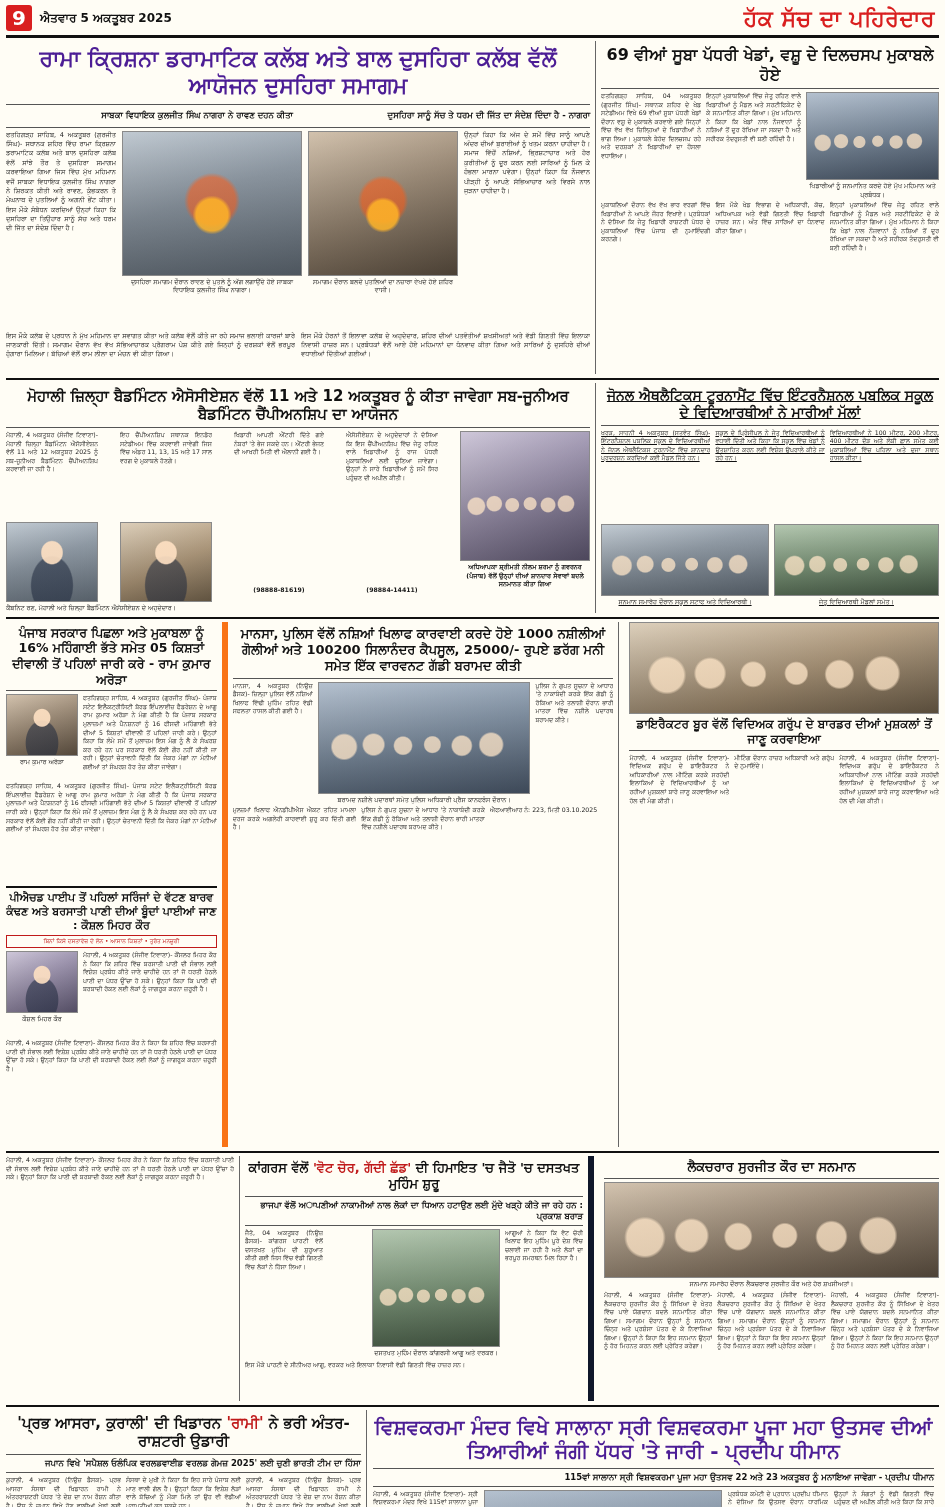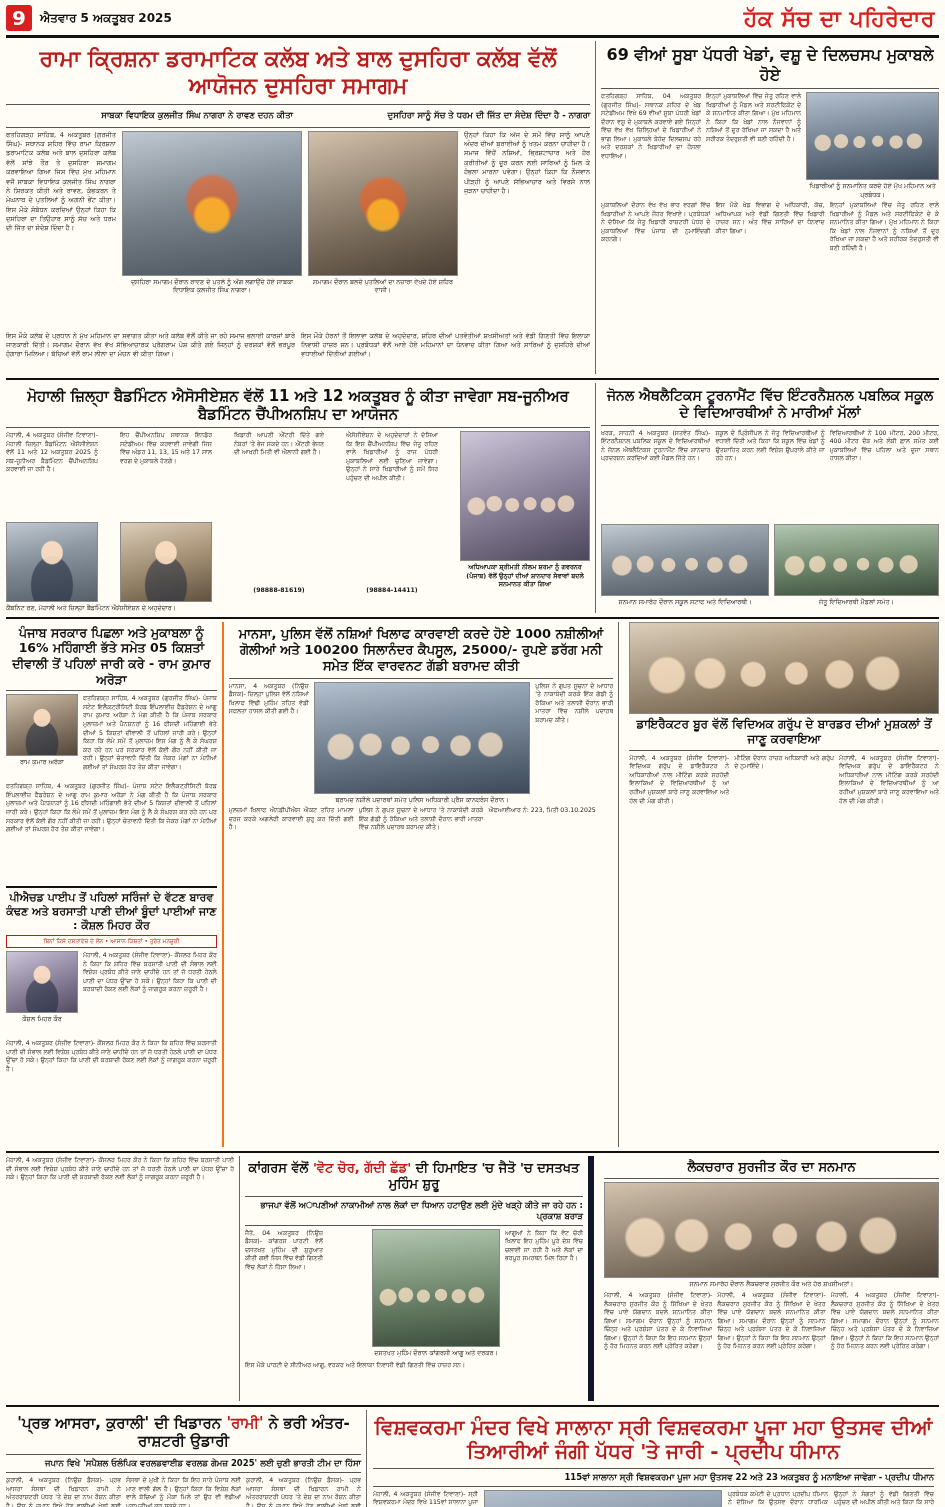--- a/index.html
+++ b/index.html
@@ -50,21 +50,21 @@
   .col { flex: 1; }
   .hr-thick { border-top: 2px solid #111; margin: 4px 0 3px; }
   .hr-thin { border-top: 1px solid #555; margin: 3px 0; }
 
   h1.head {
     font-size: 22px;
     line-height: 1.22;
     font-weight: bold;
     text-align: center;
     margin: 5px 0 4px;
-    color: #b91c1c;
+    color: #4c1d95;
   }
   h2.head {
     font-size: 16px;
     line-height: 1.25;
     font-weight: bold;
     text-align: center;
     margin: 4px 0 3px;
   }
   h3.head {
     font-size: 12.5px;
@@ -248,21 +248,21 @@
           <div class="body-txt small" style="text-align:center;font-weight:bold;">(98884-14411)</div>
         </div>
         <div class="col" style="flex:1;">
           <div class="photo group p4" style="height:130px;"></div>
           <div class="cap" style="font-weight:bold;">ਅਧਿਆਪਕਾ ਸ਼੍ਰੀਮਤੀ ਨੀਲਮ ਸ਼ਰਮਾ ਨੂੰ ਗਵਰਨਰ (ਪੰਜਾਬ) ਵੱਲੋਂ ਉਨ੍ਹਾਂ ਦੀਆਂ ਸ਼ਾਨਦਾਰ ਸੇਵਾਵਾਂ ਬਦਲੇ ਸਨਮਾਨਤ ਕੀਤਾ ਗਿਆ</div>
         </div>
       </div>
       <div class="cap" style="text-align:left;">ਕੈਬਨਿਟ ਰਣ, ਮੋਹਾਲੀ ਅਤੇ ਜ਼ਿਲ੍ਹਾ ਬੈਡਮਿੰਟਨ ਐਸੋਸੀਏਸ਼ਨ ਦੇ ਅਹੁਦੇਦਾਰ।</div>
     </div>
 
-    <div style="width:345px; border-left:1px solid #666; padding-left:5px;">
+    <div style="width:345px; border-left:1px solid #666; padding-left:5px;text-decoration:underline;">
       <h2 class="head" style="font-size:14px;">ਜੋਨਲ ਐਥਲੈਟਿਕਸ ਟੂਰਨਾਮੈਂਟ ਵਿੱਚ ਇੰਟਰਨੈਸ਼ਨਲ ਪਬਲਿਕ ਸਕੂਲ ਦੇ ਵਿਦਿਆਰਥੀਆਂ ਨੇ ਮਾਰੀਆਂ ਮੱਲਾਂ</h2>
       <div class="hr-thin"></div>
       <div class="cols" style="gap:5px;">
         <div class="col">
             <div class="body-txt small" style="height:92px;">ਖਰੜ, ਸਾਹਨੀ 4 ਅਕਤੂਬਰ (ਸਤਵੰਤ ਸਿੰਘ)- ਇੰਟਰਨੈਸ਼ਨਲ ਪਬਲਿਕ ਸਕੂਲ ਦੇ ਵਿਦਿਆਰਥੀਆਂ ਨੇ ਜੋਨਲ ਐਥਲੈਟਿਕਸ ਟੂਰਨਾਮੈਂਟ ਵਿੱਚ ਸ਼ਾਨਦਾਰ ਪ੍ਰਦਰਸ਼ਨ ਕਰਦਿਆਂ ਕਈ ਮੈਡਲ ਜਿੱਤੇ ਹਨ।</div>
           </div>
         <div class="col">
             <div class="body-txt small" style="height:92px;">ਸਕੂਲ ਦੇ ਪ੍ਰਿੰਸੀਪਲ ਨੇ ਜੇਤੂ ਵਿਦਿਆਰਥੀਆਂ ਨੂੰ ਵਧਾਈ ਦਿੱਤੀ ਅਤੇ ਕਿਹਾ ਕਿ ਸਕੂਲ ਵਿੱਚ ਖੇਡਾਂ ਨੂੰ ਉਤਸ਼ਾਹਿਤ ਕਰਨ ਲਈ ਵਿਸ਼ੇਸ਼ ਉਪਰਾਲੇ ਕੀਤੇ ਜਾ ਰਹੇ ਹਨ।</div>
           </div>
         <div class="col">
@@ -310,21 +310,21 @@
           <div class="photo portrait p4" style="height:62px;"></div>
           <div class="cap">ਕੌਸ਼ਲ ਮਿਹਰ ਕੌਰ</div>
         </div>
         <div class="col">
             <div class="body-txt small" style="height:86px;">ਮੋਹਾਲੀ, 4 ਅਕਤੂਬਰ (ਸੰਜੀਵ ਟਿਵਾਣਾ)- ਕੌਂਸਲਰ ਮਿਹਰ ਕੌਰ ਨੇ ਕਿਹਾ ਕਿ ਸ਼ਹਿਰ ਵਿੱਚ ਬਰਸਾਤੀ ਪਾਣੀ ਦੀ ਸੰਭਾਲ ਲਈ ਵਿਸ਼ੇਸ਼ ਪ੍ਰਬੰਧ ਕੀਤੇ ਜਾਣੇ ਚਾਹੀਦੇ ਹਨ ਤਾਂ ਜੋ ਧਰਤੀ ਹੇਠਲੇ ਪਾਣੀ ਦਾ ਪੱਧਰ ਉੱਚਾ ਹੋ ਸਕੇ। ਉਨ੍ਹਾਂ ਕਿਹਾ ਕਿ ਪਾਣੀ ਦੀ ਬਰਬਾਦੀ ਰੋਕਣ ਲਈ ਲੋਕਾਂ ਨੂੰ ਜਾਗਰੂਕ ਕਰਨਾ ਜ਼ਰੂਰੀ ਹੈ।</div>
           </div>
       </div>
       <div class="body-txt small" style="height:108px; margin-top:2px;">ਮੋਹਾਲੀ, 4 ਅਕਤੂਬਰ (ਸੰਜੀਵ ਟਿਵਾਣਾ)- ਕੌਂਸਲਰ ਮਿਹਰ ਕੌਰ ਨੇ ਕਿਹਾ ਕਿ ਸ਼ਹਿਰ ਵਿੱਚ ਬਰਸਾਤੀ ਪਾਣੀ ਦੀ ਸੰਭਾਲ ਲਈ ਵਿਸ਼ੇਸ਼ ਪ੍ਰਬੰਧ ਕੀਤੇ ਜਾਣੇ ਚਾਹੀਦੇ ਹਨ ਤਾਂ ਜੋ ਧਰਤੀ ਹੇਠਲੇ ਪਾਣੀ ਦਾ ਪੱਧਰ ਉੱਚਾ ਹੋ ਸਕੇ। ਉਨ੍ਹਾਂ ਕਿਹਾ ਕਿ ਪਾਣੀ ਦੀ ਬਰਬਾਦੀ ਰੋਕਣ ਲਈ ਲੋਕਾਂ ਨੂੰ ਜਾਗਰੂਕ ਕਰਨਾ ਜ਼ਰੂਰੀ ਹੈ।</div>
     </div>
 
-    <div style="width:429px; border-left:2px solid #f97316; border-right:1px solid #666; padding:0 5px;">
+    <div style="width:429px; border-left:6px solid #f97316; border-right:1px solid #666; padding:0 5px;">
       <h2 class="head" style="font-size:13px;">ਮਾਨਸਾ, ਪੁਲਿਸ ਵੱਲੋਂ ਨਸ਼ਿਆਂ ਖਿਲਾਫ ਕਾਰਵਾਈ ਕਰਦੇ ਹੋਏ 1000 ਨਸ਼ੀਲੀਆਂ ਗੋਲੀਆਂ ਅਤੇ 100200 ਸਿਲਾਨੰਦਰ ਕੈਪਸੂਲ, 25000/- ਰੁਪਏ ਡਰੱਗ ਮਨੀ ਸਮੇਤ ਇੱਕ ਵਾਰਵਨਟ ਗੱਡੀ ਬਰਾਮਦ ਕੀਤੀ</h2>
       <div class="hr-thin"></div>
       <div class="cols" style="gap:5px;">
         <div class="col" style="flex:0 0 80px;">
           <div class="body-txt small" style="height:120px;">ਮਾਨਸਾ, 4 ਅਕਤੂਬਰ (ਨਿਊਜ਼ ਡੈਸਕ)- ਜ਼ਿਲ੍ਹਾ ਪੁਲਿਸ ਵੱਲੋਂ ਨਸ਼ਿਆਂ ਖਿਲਾਫ ਵਿੱਢੀ ਮੁਹਿੰਮ ਤਹਿਤ ਵੱਡੀ ਸਫਲਤਾ ਹਾਸਲ ਕੀਤੀ ਗਈ ਹੈ।</div>
         </div>
         <div class="col" style="flex:1;">
           <div class="photo group p6" style="height:112px;"></div>
           <div class="cap">ਬਰਾਮਦ ਨਸ਼ੀਲੇ ਪਦਾਰਥਾਂ ਸਮੇਤ ਪੁਲਿਸ ਅਧਿਕਾਰੀ ਪ੍ਰੈਸ ਕਾਨਫਰੰਸ ਦੌਰਾਨ।</div>
         </div>

